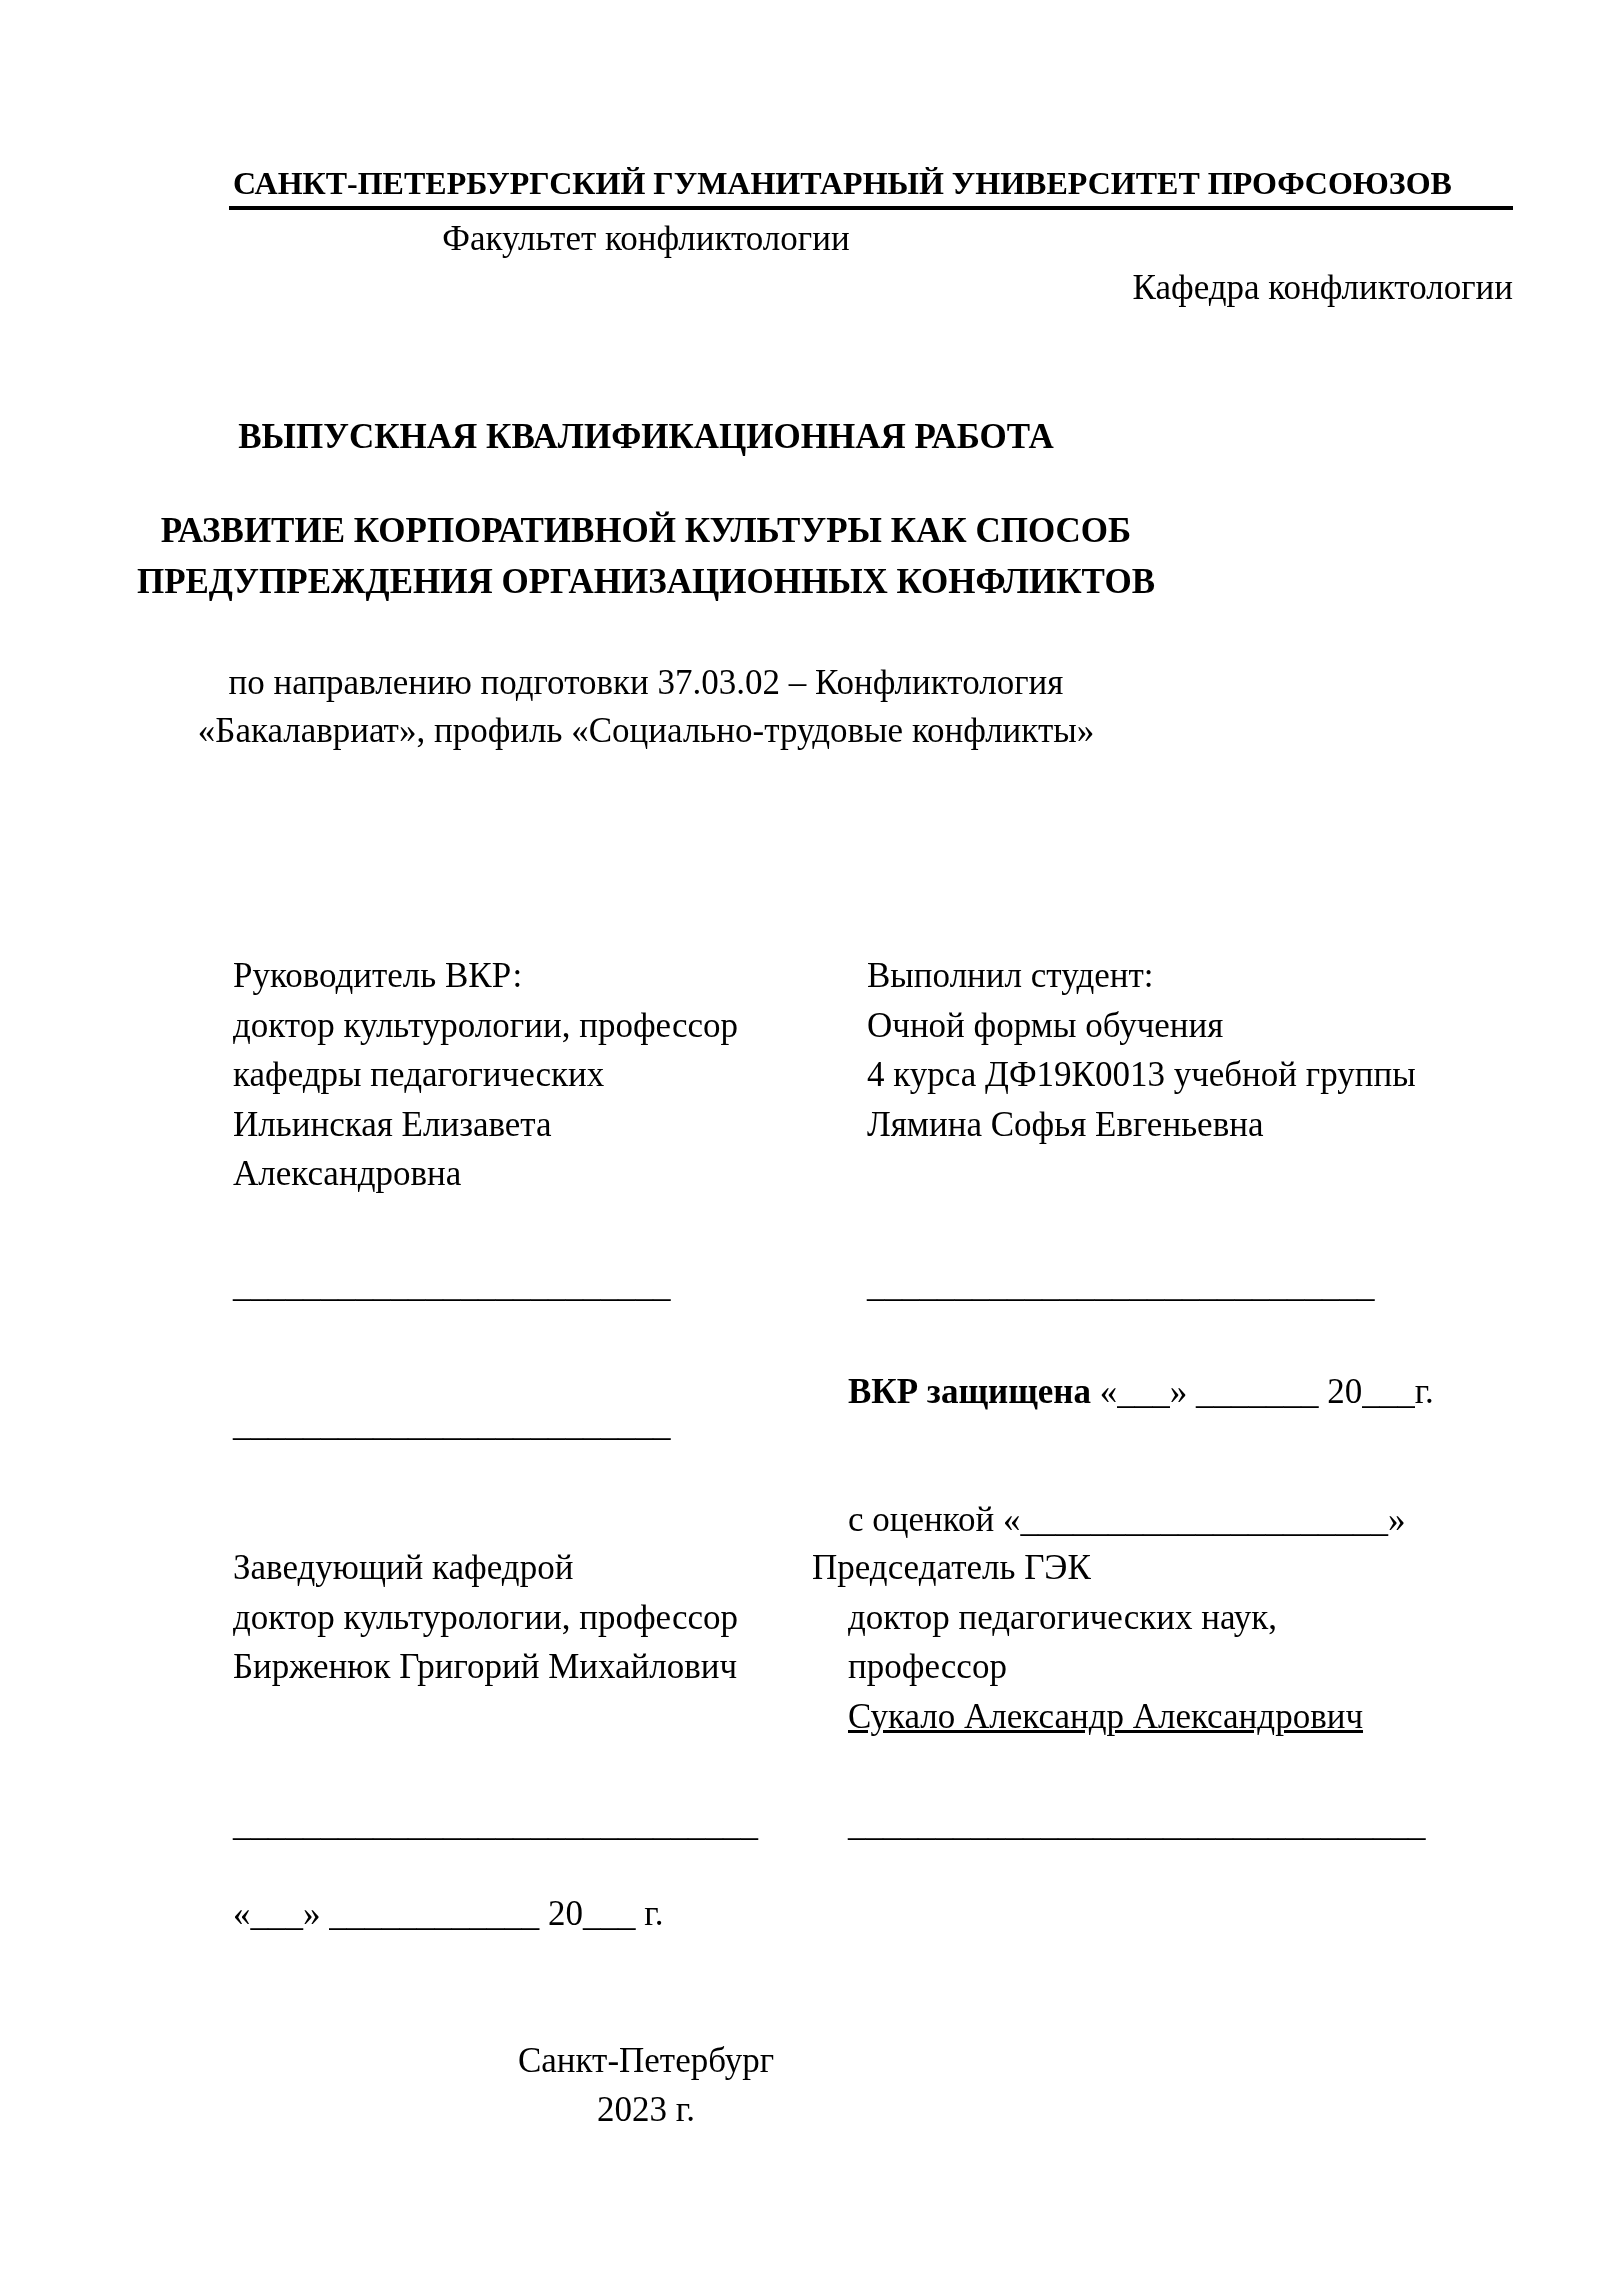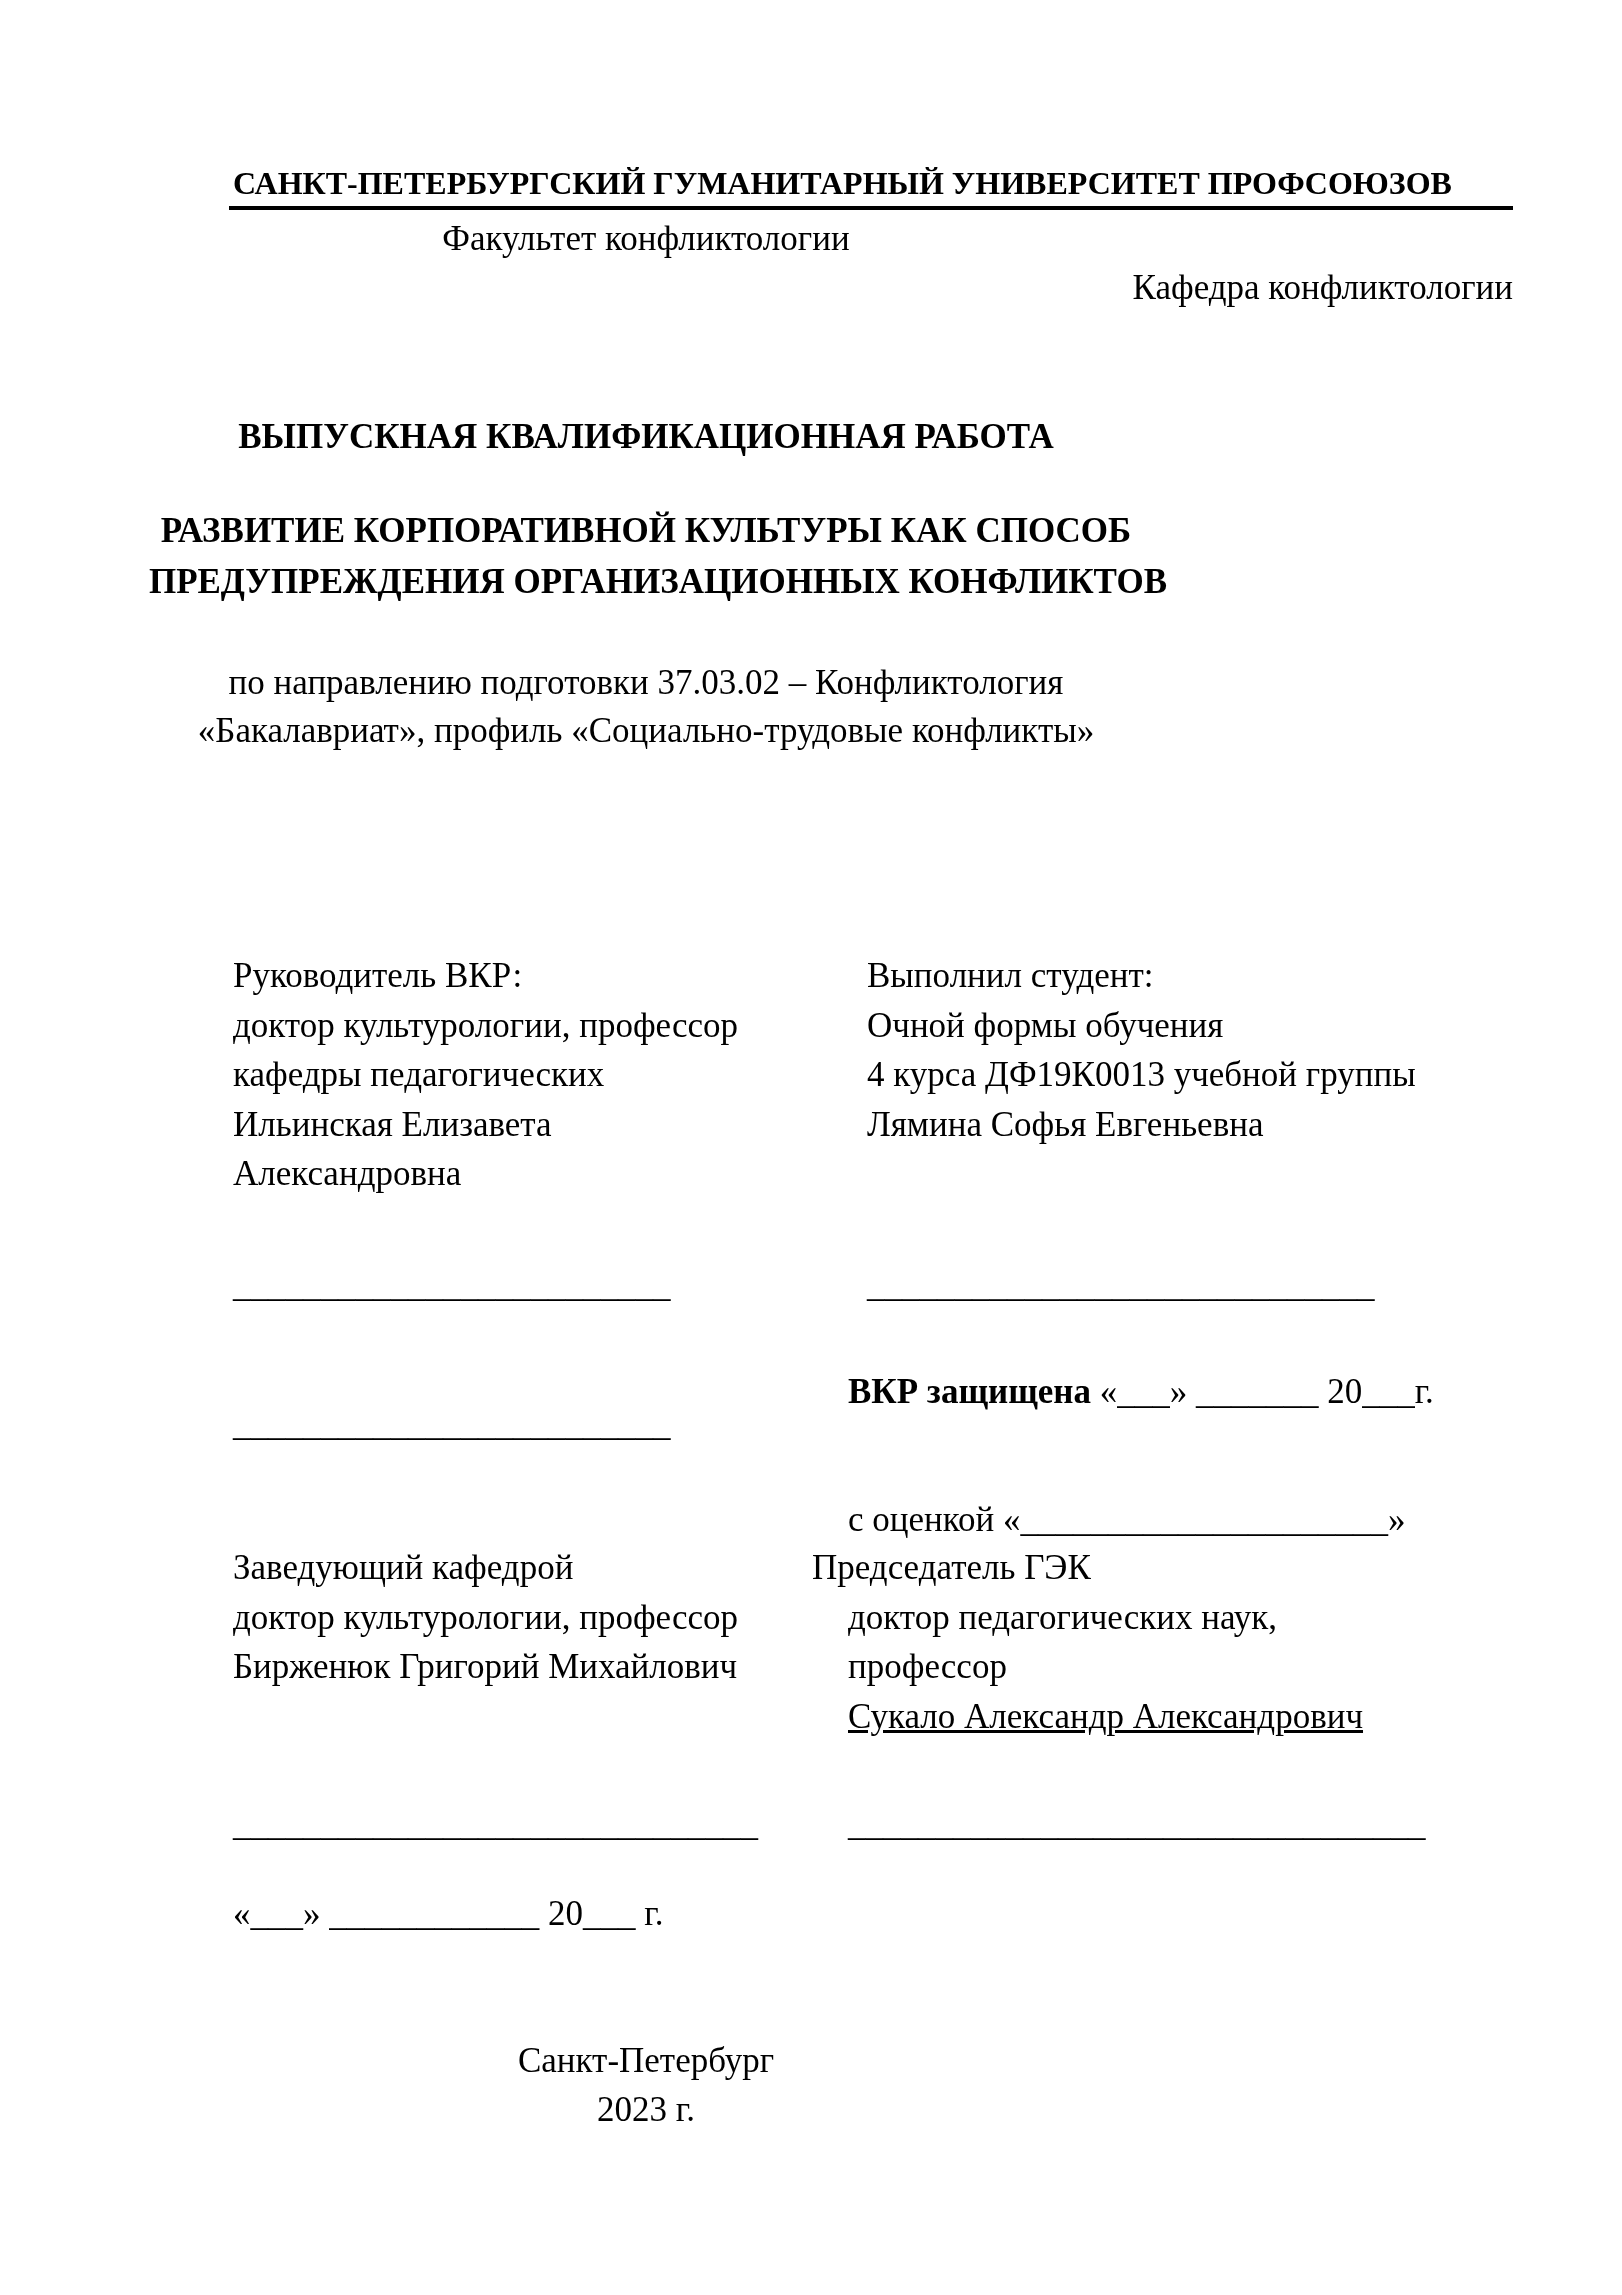--- a/index.html
+++ b/index.html
@@ -14,21 +14,21 @@
 <body>
 
 <div>
   <div class="t b" style="left:233px;top:163px;font-size:32px;">САНКТ-ПЕТЕРБУРГСКИЙ ГУМАНИТАРНЫЙ УНИВЕРСИТЕТ ПРОФСОЮЗОВ</div>
   <div class="rule"></div>
   <div class="t c" style="top:218px;">Факультет конфликтологии</div>
   <div class="t" style="right:110px;top:267px;">Кафедра конфликтологии</div>
 
   <div class="t b c" style="top:416px;">ВЫПУСКНАЯ КВАЛИФИКАЦИОННАЯ РАБОТА</div>
   <div class="t b c" style="top:510px;">РАЗВИТИЕ КОРПОРАТИВНОЙ КУЛЬТУРЫ КАК СПОСОБ</div>
-  <div class="t b c" style="top:561px;padding-left:12px;">ПРЕДУПРЕЖДЕНИЯ ОРГАНИЗАЦИОННЫХ КОНФЛИКТОВ</div>
+  <div class="t b c" style="top:561px;">ПРЕДУПРЕЖДЕНИЯ ОРГАНИЗАЦИОННЫХ КОНФЛИКТОВ</div>
   <div class="t c" style="top:662px;">по направлению подготовки 37.03.02 – Конфликтология</div>
   <div class="t c" style="top:710px;">«Бакалавриат», профиль «Социально-трудовые конфликты»</div>
 
   <div>
     <div class="t" style="left:233px;top:955px;">Руководитель ВКР:</div>
     <div class="t" style="left:233px;top:1005px;">доктор культурологии, профессор</div>
     <div class="t" style="left:233px;top:1054px;">кафедры педагогических</div>
     <div class="t" style="left:233px;top:1104px;">Ильинская Елизавета</div>
     <div class="t" style="left:233px;top:1153px;">Александровна</div>
     <div class="t" style="left:233px;top:1264px;">_________________________</div>

